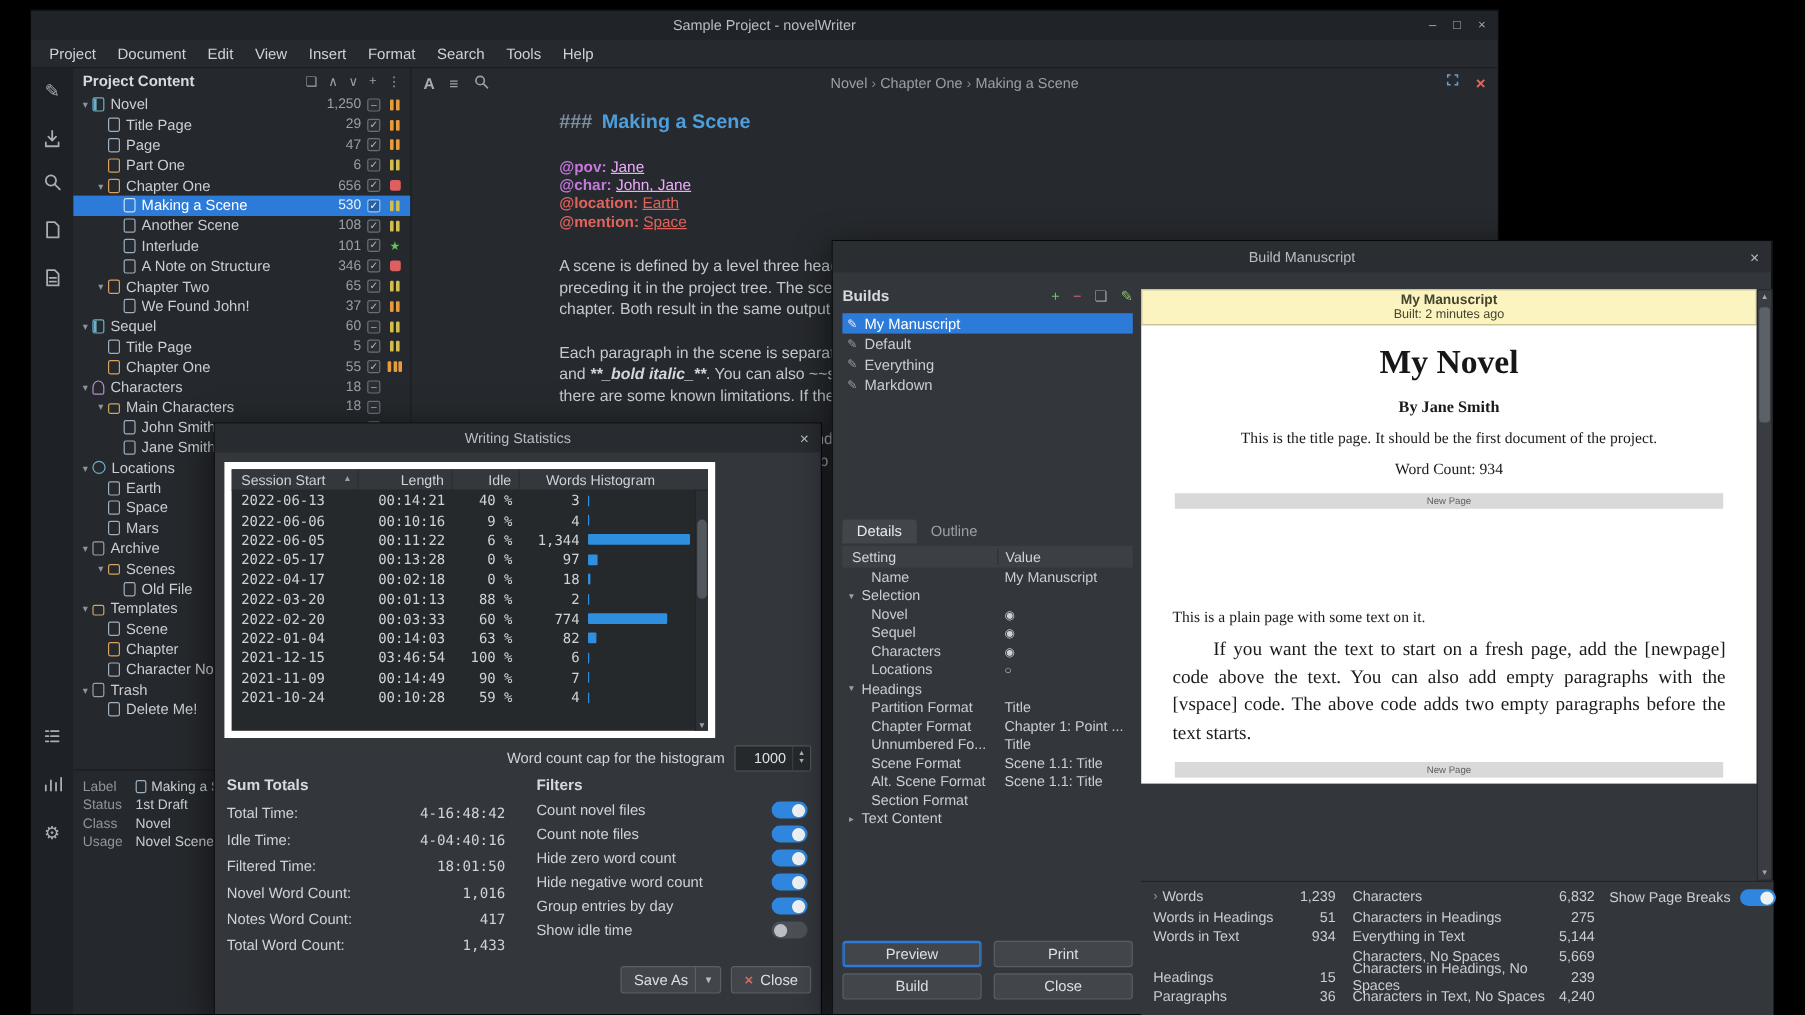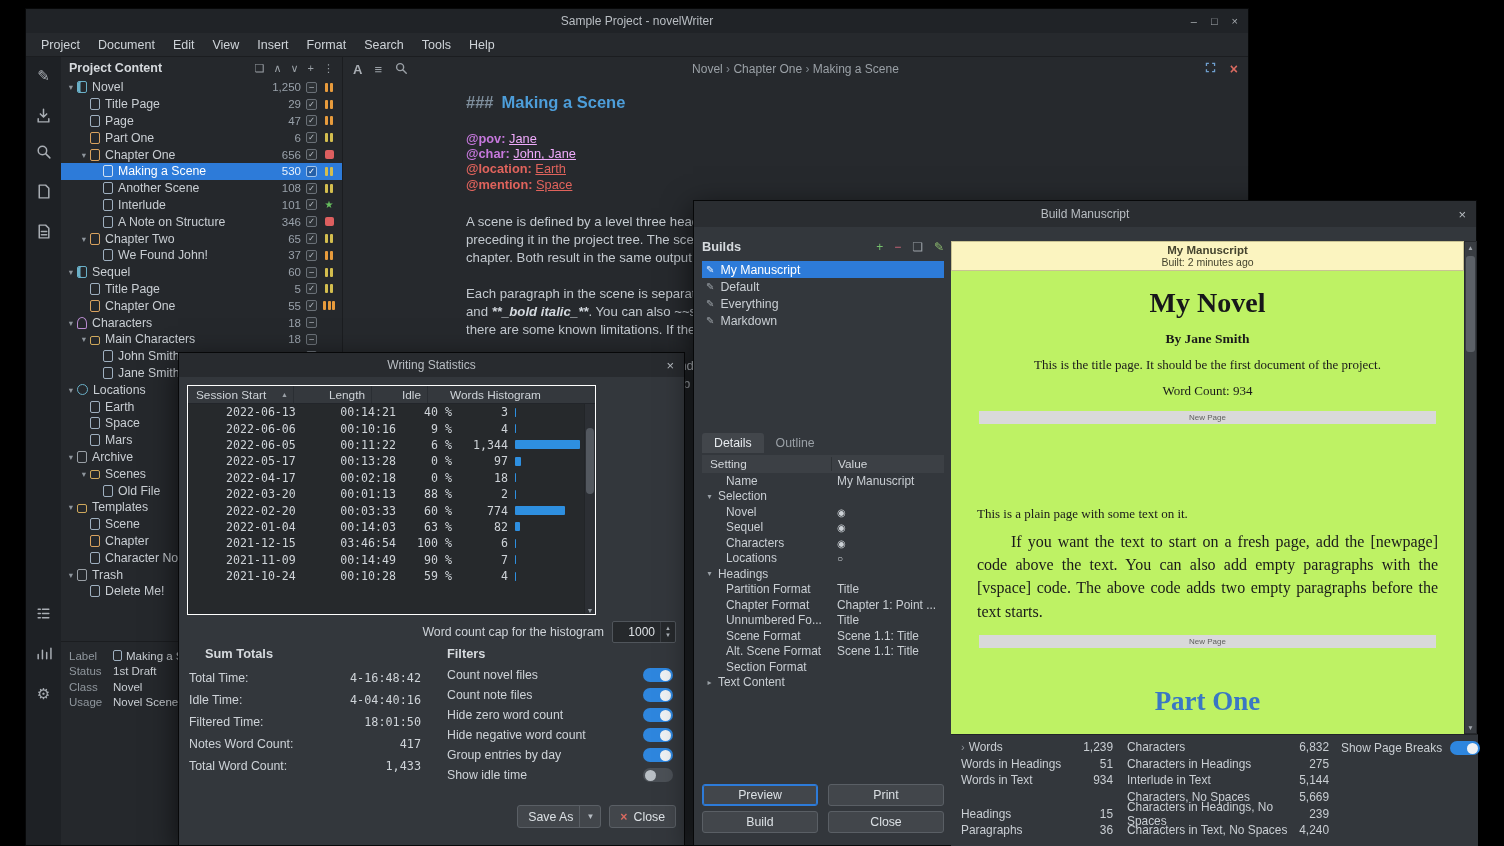--- a/index.html
+++ b/index.html
@@ -64,30 +64,30 @@
 .purple .tag-val{color:#f0abfc;text-decoration:underline;}
 .red .tag-key{color:#e0635c;}
 .red .tag-val{color:#e0635c;text-decoration:underline;}
 .epara{margin-top:18px;white-space:pre-line;}
 .epara.first{margin-top:21px;}
 .bi{font-weight:bold;font-style:italic;color:#d3d8de;}
 
 
 .stats{left:178px;top:352px;width:507px;height:494px;background:#33373c;z-index:20;}
 .stats .titlebar{background:#282b2f;}
-.stable{position:absolute;left:8px;top:32px;width:409px;height:230px;background:#26292c;border:1px solid #ffffff;overflow:hidden;}
+.stable{position:absolute;left:8px;top:32px;width:409px;height:230px;background:#26292c;border:6px solid #ffffff;overflow:hidden;}
 .sthead{display:flex;height:18px;background:#34383d;border-bottom:1px solid #22252a;font-size:11.8px;color:#ced3d8;align-items:center;}
 .sthead .c{height:100%;display:flex;align-items:center;border-right:1px solid #2a2e33;}
 .sc1h{width:106px;padding:0 5px 0 8px;justify-content:space-between;}
 .sc2h{width:78px;justify-content:flex-end;padding-right:6px;}
 .sc3h{width:56px;justify-content:flex-end;padding-right:6px;}
 .sc4h{flex:1;padding-left:22px;border-right:none!important;}
 .sort{font-size:7px;color:#9aa0a6;}
 .stbody{position:absolute;top:18px;left:0;right:11px;}
-.strow{display:flex;height:16.4px;align-items:center;font-family:"DejaVu Sans Mono",monospace;font-size:11.6px;color:#ced3d8;margin-left:30px;}
+.strow{display:flex;height:16.4px;align-items:center;font-family:"DejaVu Sans Mono",monospace;font-size:11.6px;color:#ced3d8;}
 .sc1{width:106px;padding-left:8px;flex:none;}
 .sc2{width:78px;text-align:right;padding-right:6px;flex:none;}
 .sc3{width:56px;text-align:right;padding-right:6px;flex:none;}
 .sc4{width:50px;text-align:right;flex:none;}
 .scbar{flex:1;padding:0 4px 0 7px;}
 .scbar i{display:block;height:9px;background:#2e8fe0;border-radius:1px;}
 .svbar{position:absolute;right:0;top:18px;bottom:0;width:11px;background:#2c2f34;border-left:1px solid #222528;}
 .svthumb{position:absolute;left:1px;right:1px;top:24px;height:66px;background:#53585f;border-radius:4px;}
 .svdn{position:absolute;bottom:0;left:0;right:0;text-align:center;font-size:7px;color:#9aa0a6;}
 .caprow{position:absolute;top:268px;right:8px;display:flex;align-items:center;gap:8px;font-size:12.3px;color:#ced3d8;}
@@ -133,21 +133,21 @@
 .arrow{width:11px;text-align:center;font-size:8px;color:#9aa0a6;}
 .bsv{flex:1;padding-left:6px;white-space:nowrap;overflow:hidden;}
 .radio{font-size:10px;color:#ccd1d6;}
 .bbuttons{position:absolute;left:8px;top:583px;width:242px;display:grid;grid-template-columns:1fr 1fr;gap:5px 10px;}
 .bbtn{height:22px;background:#42464b;border:1px solid #5a5f65;border-radius:3px;color:#dbe0e4;font-size:12.3px;display:flex;align-items:center;justify-content:center;}
 .bbtn.primary{border-color:#2d7bd9;box-shadow:inset 0 0 0 1px #2d7bd9;}
 .preview{position:absolute;left:257px;top:40px;width:513px;}
 .banner{height:30px;background:#fbf4c0;border:1px solid #c9c393;display:flex;flex-direction:column;align-items:center;justify-content:center;color:#45442e;}
 .banner .bt{font-size:11.5px;font-weight:bold;}
 .banner .bs{font-size:10.5px;}
-.page{height:463px;background:#bef264;color:#1a1a1a;font-family:"Liberation Serif",serif;overflow:hidden;padding:0 26px;}
+.page{height:382px;background:#ffffff;color:#1a1a1a;font-family:"Liberation Serif",serif;overflow:hidden;padding:0 26px;}
 .doctitle{margin-top:16px;text-align:center;font-size:28px;line-height:32px;font-weight:bold;color:#17171a;}
 .byline{margin-top:12px;text-align:center;font-size:13.5px;font-weight:bold;}
 .pcent{margin-top:10px;text-align:center;font-size:13px;}
 .newpage{margin:12px 2px 0;height:13px;background:#d9d9d9;color:#5f5f5f;font-size:8px;display:flex;align-items:center;justify-content:center;font-family:"Liberation Sans",sans-serif;}
 .vgap{height:82px;}
 .pleft{font-size:13px;}
 .pindent{margin-top:8px;font-size:16px;text-align:justify;text-indent:34px;line-height:1.45;}
 .parttitle{margin-top:38px;text-align:center;font-size:27px;font-weight:bold;color:#3a77c4;}
 .pbegin{margin-top:24px;text-align:center;font-size:12.5px;}
 .pvscroll{position:absolute;left:770px;top:40px;width:13px;height:493px;background:#393d42;border:1px solid #26292d;}
@@ -709,34 +709,38 @@
     <div class="caprow">
       <span>Word count cap for the histogram</span>
       <span class="spin">
         <span class="spinval">1000</span>
         <span class="spinbtns">
             <span>▲</span>
             <span>▼</span>
           </span>
       </span>
     </div>
-    <div class="shdr" style="left:26px;top:293px">Sum Totals</div>
+    <div class="shdr" style="left:10px;top:293px">Sum Totals</div>
     <div class="shdr" style="left:268px;top:293px">Filters</div>
     <div class="totals">
         <div class="totrow">
           <span>Total Time:</span>
           <span class="totval">4-16:48:42</span>
         </div>
         <div class="totrow">
           <span>Idle Time:</span>
           <span class="totval">4-04:40:16</span>
         </div>
         <div class="totrow">
           <span>Filtered Time:</span>
           <span class="totval">18:01:50</span>
+        </div>
+        <div class="totrow">
+          <span>Novel Word Count:</span>
+          <span class="totval">1,016</span>
         </div>
         <div class="totrow">
           <span>Notes Word Count:</span>
           <span class="totval">417</span>
         </div>
         <div class="totrow">
           <span>Total Word Count:</span>
           <span class="totval">1,433</span>
         </div>
       </div>
@@ -965,21 +969,21 @@
       <div class="ps-right">
           <div class="r">
             <span>Characters</span>
             <span class="val">6,832</span>
           </div>
           <div class="r">
             <span>Characters in Headings</span>
             <span class="val">275</span>
           </div>
           <div class="r">
-            <span>Interlude in Text</span>
+            <span>Everything in Text</span>
             <span class="val">5,144</span>
           </div>
           <div class="r">
             <span>Characters, No Spaces</span>
             <span class="val">5,669</span>
           </div>
           <div class="r">
             <span>Characters in Headings, No Spaces</span>
             <span class="val">239</span>
           </div>

